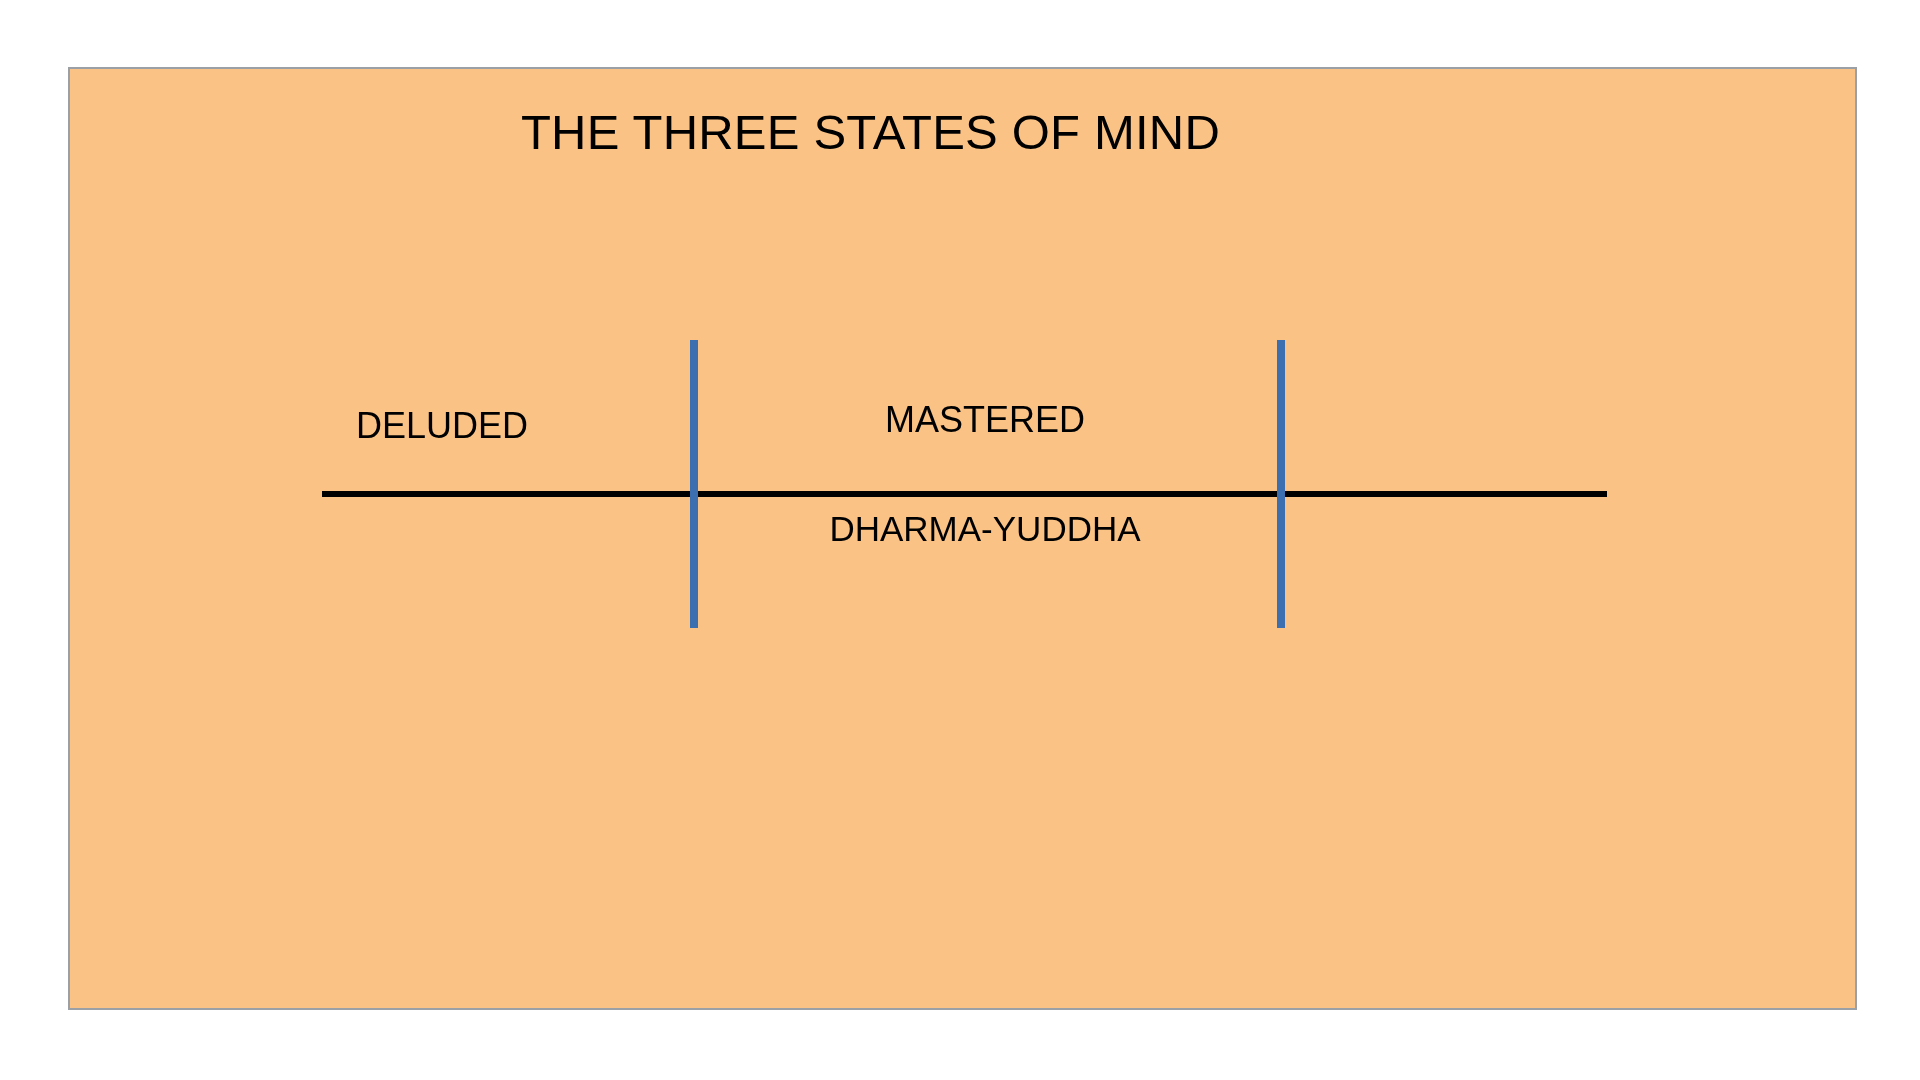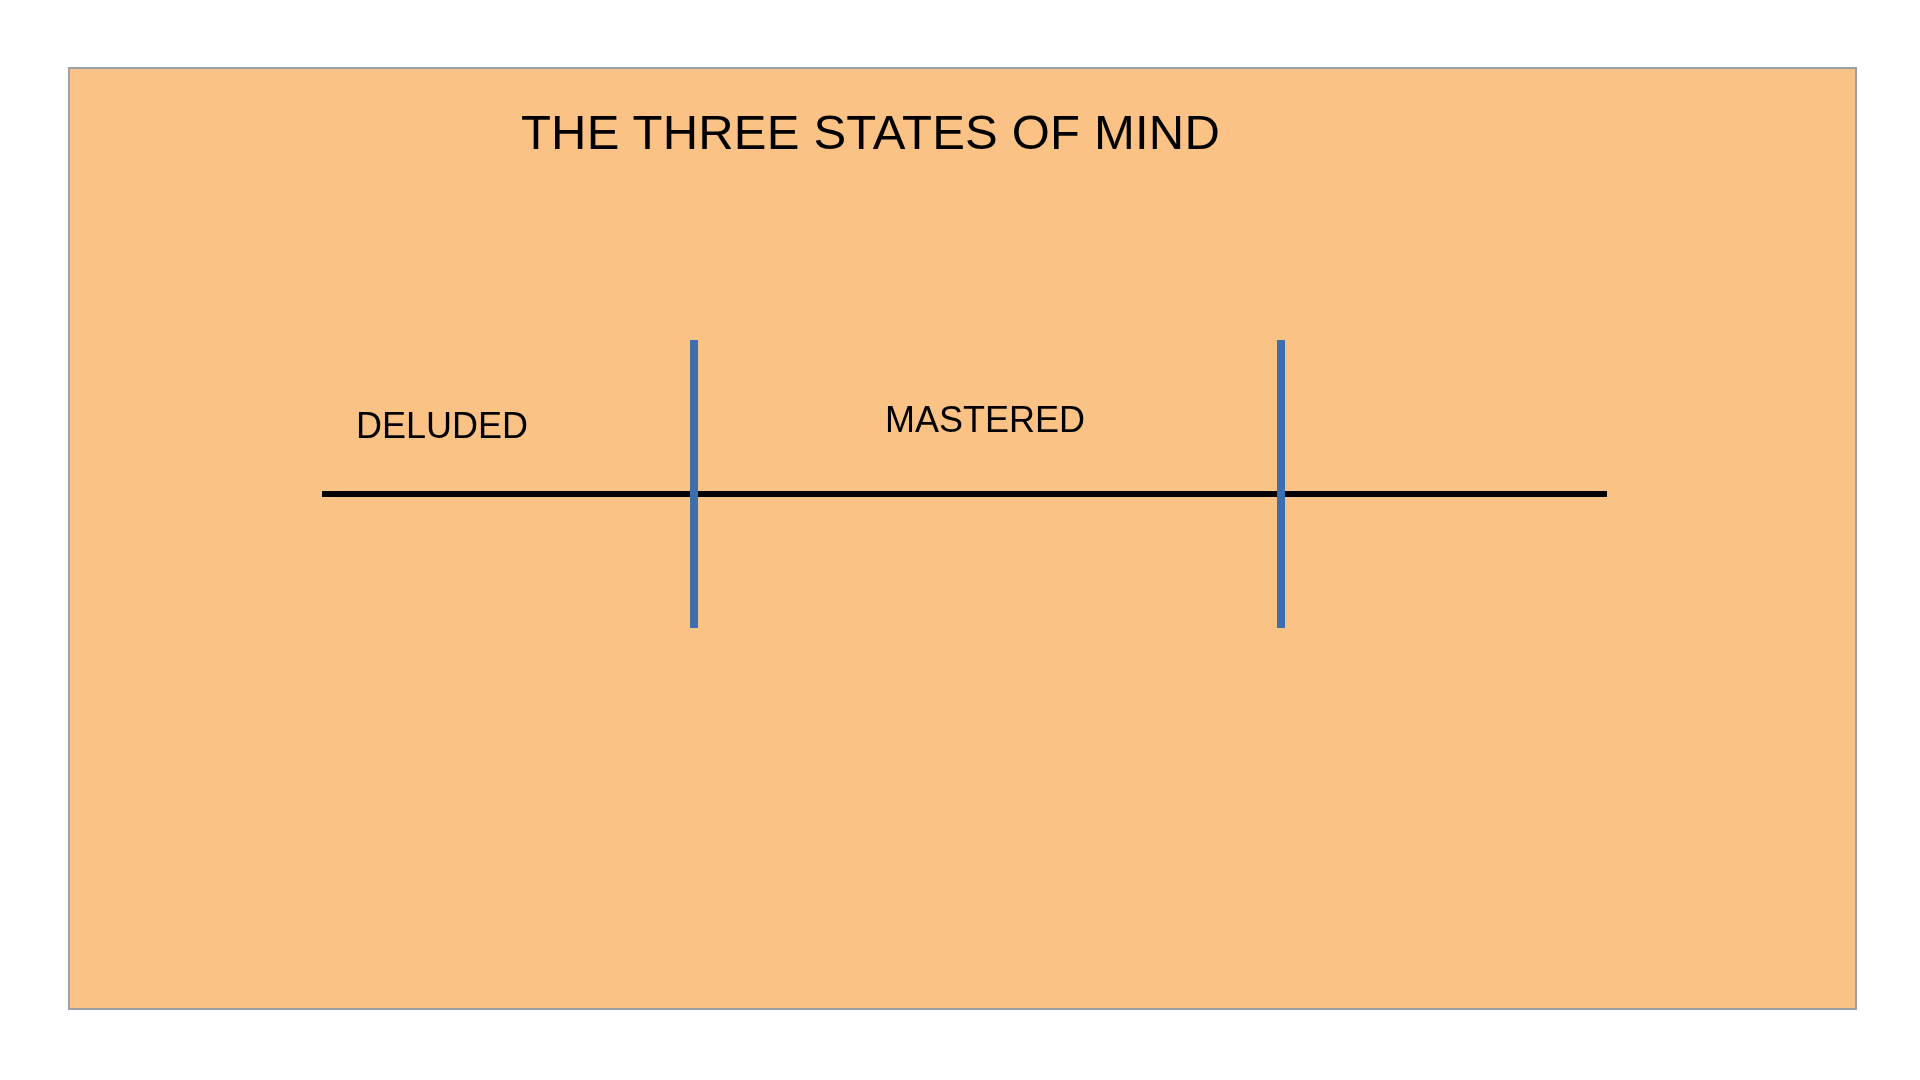--- a/index.html
+++ b/index.html
@@ -104,15 +104,16 @@
     <div id="axis-line"></div>
 
     <div id="divider-left" class="divider-bar"></div>
     <div id="divider-right" class="divider-bar"></div>
 
     <div id="label-deluded" class="segment-label">DELUDED</div>
 
     <div id="label-awakened" class="segment-label">MASTERED</div>
 
 
+    <div id="label-dharma-yuddha" class="segment-label">DHARMA-YUDDHA</div>
 
   </div>
 </div>
 
 </body></html>

